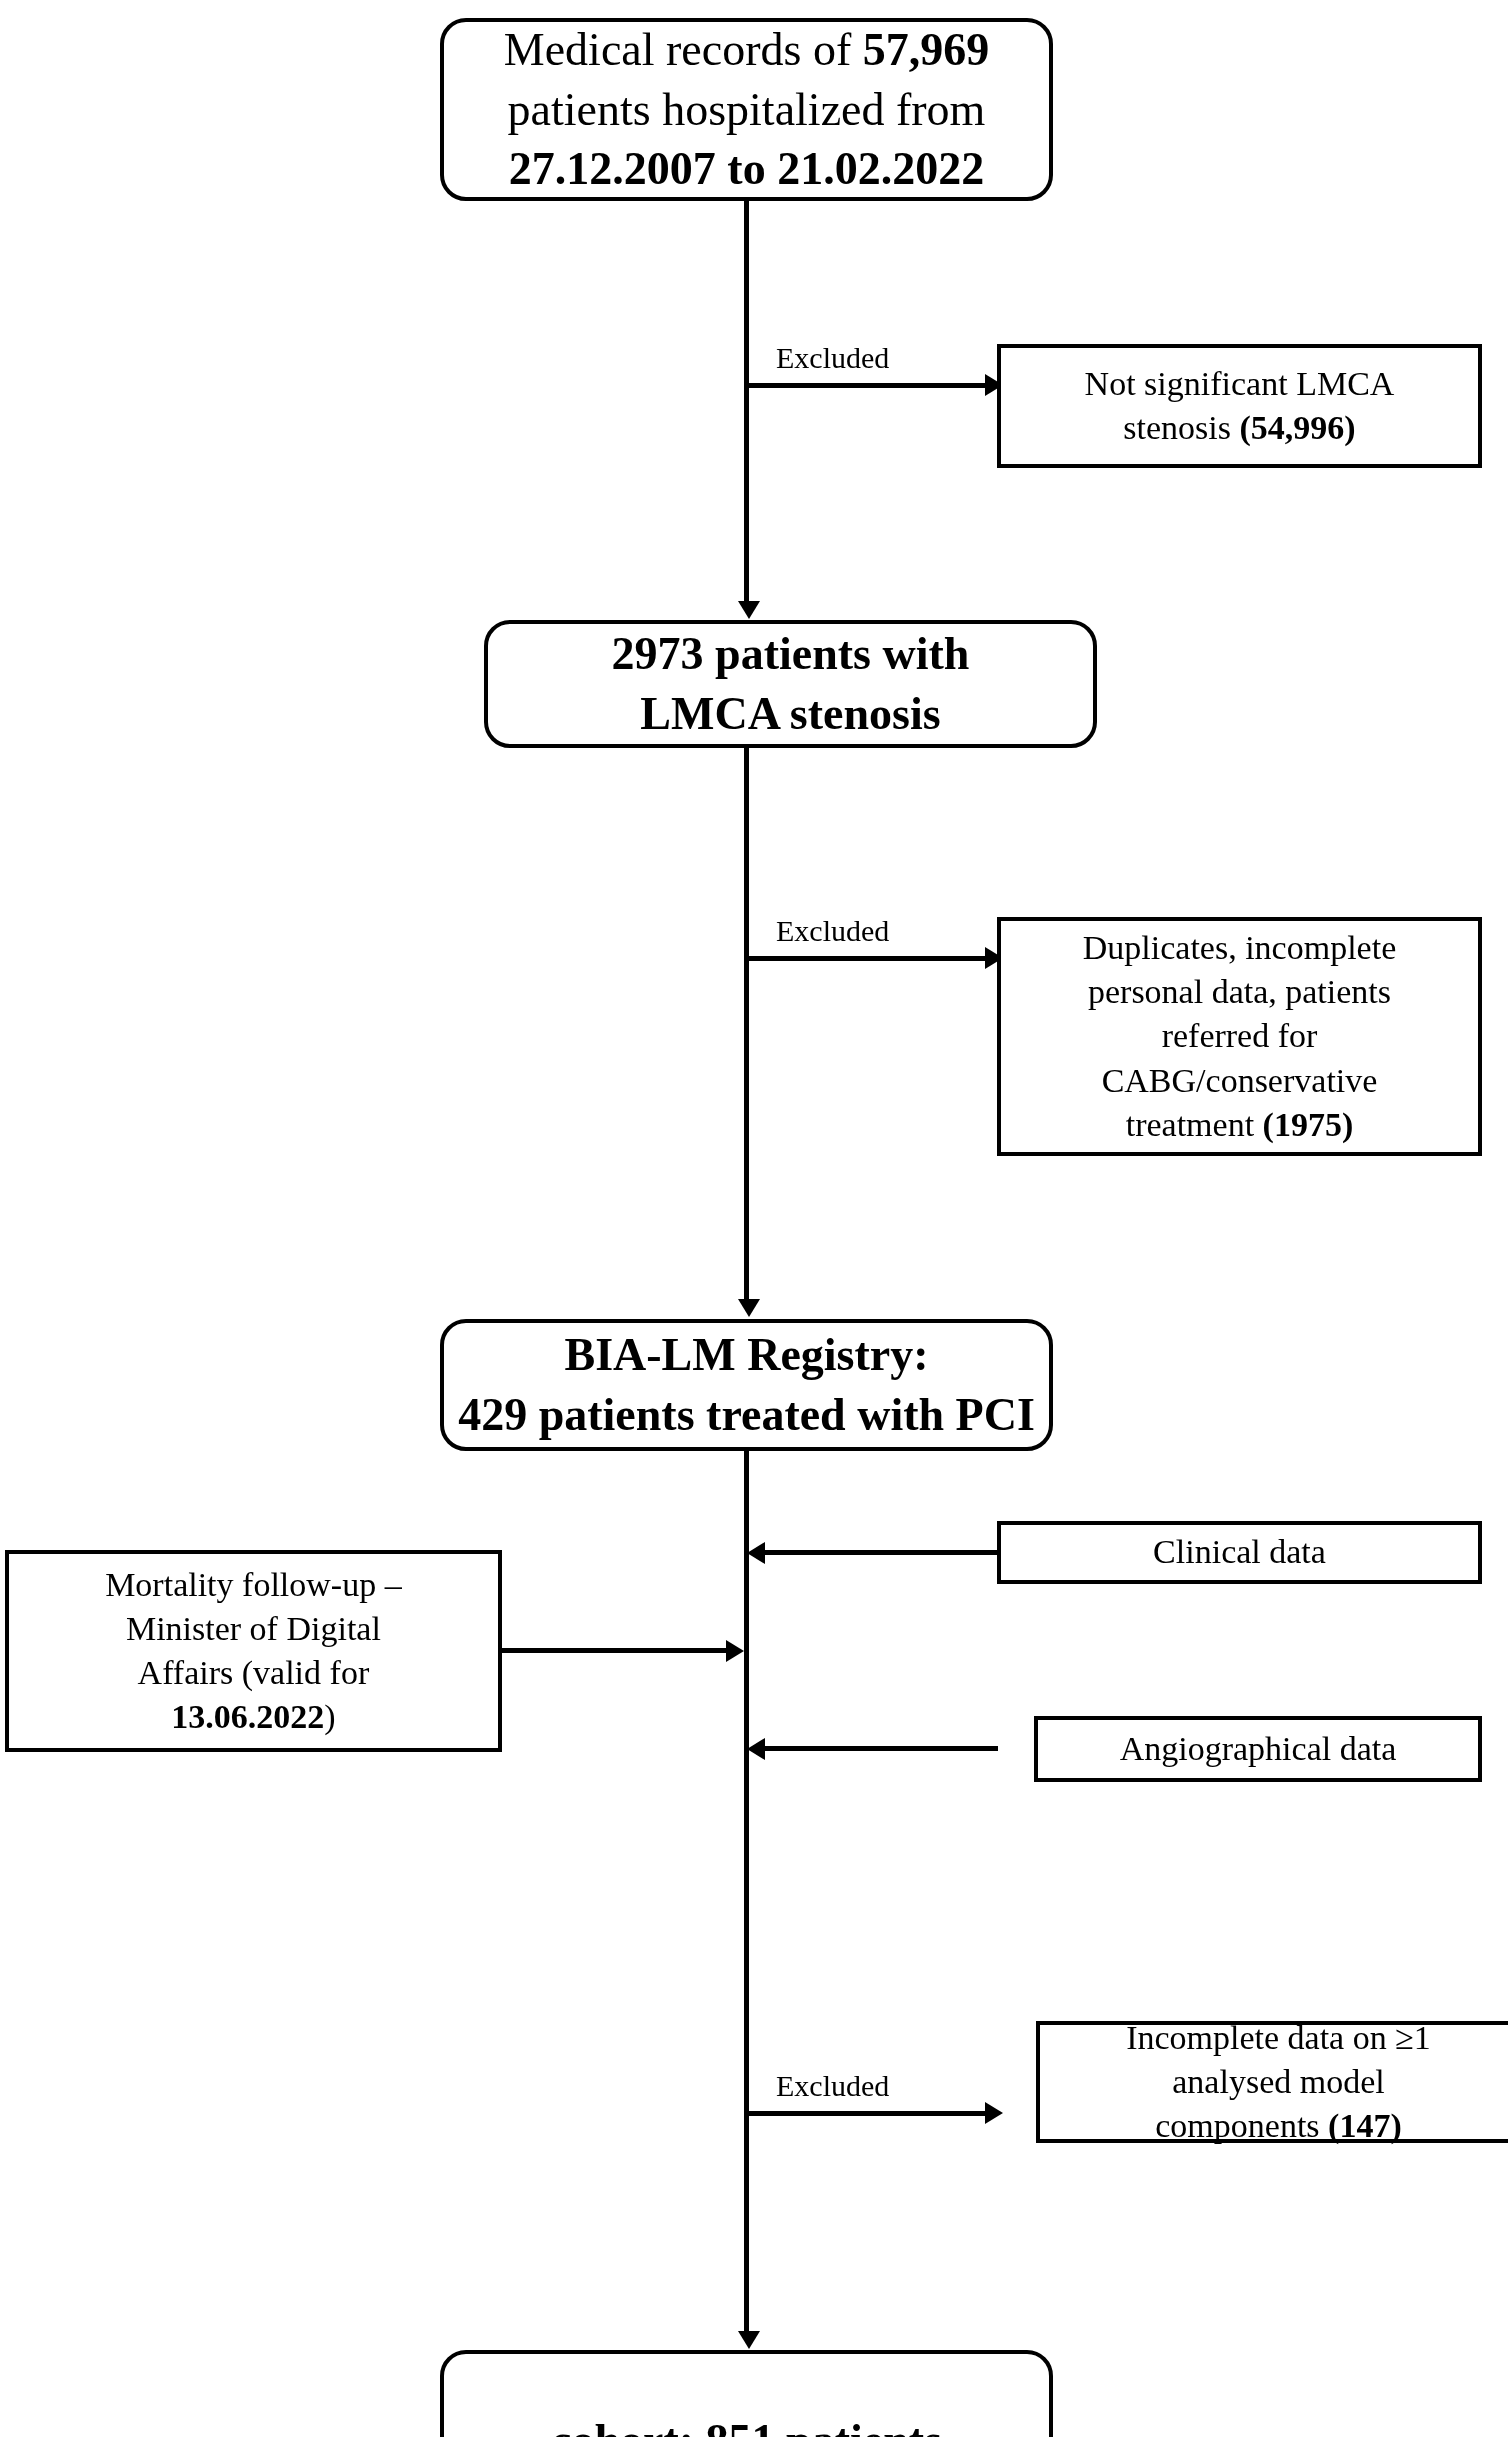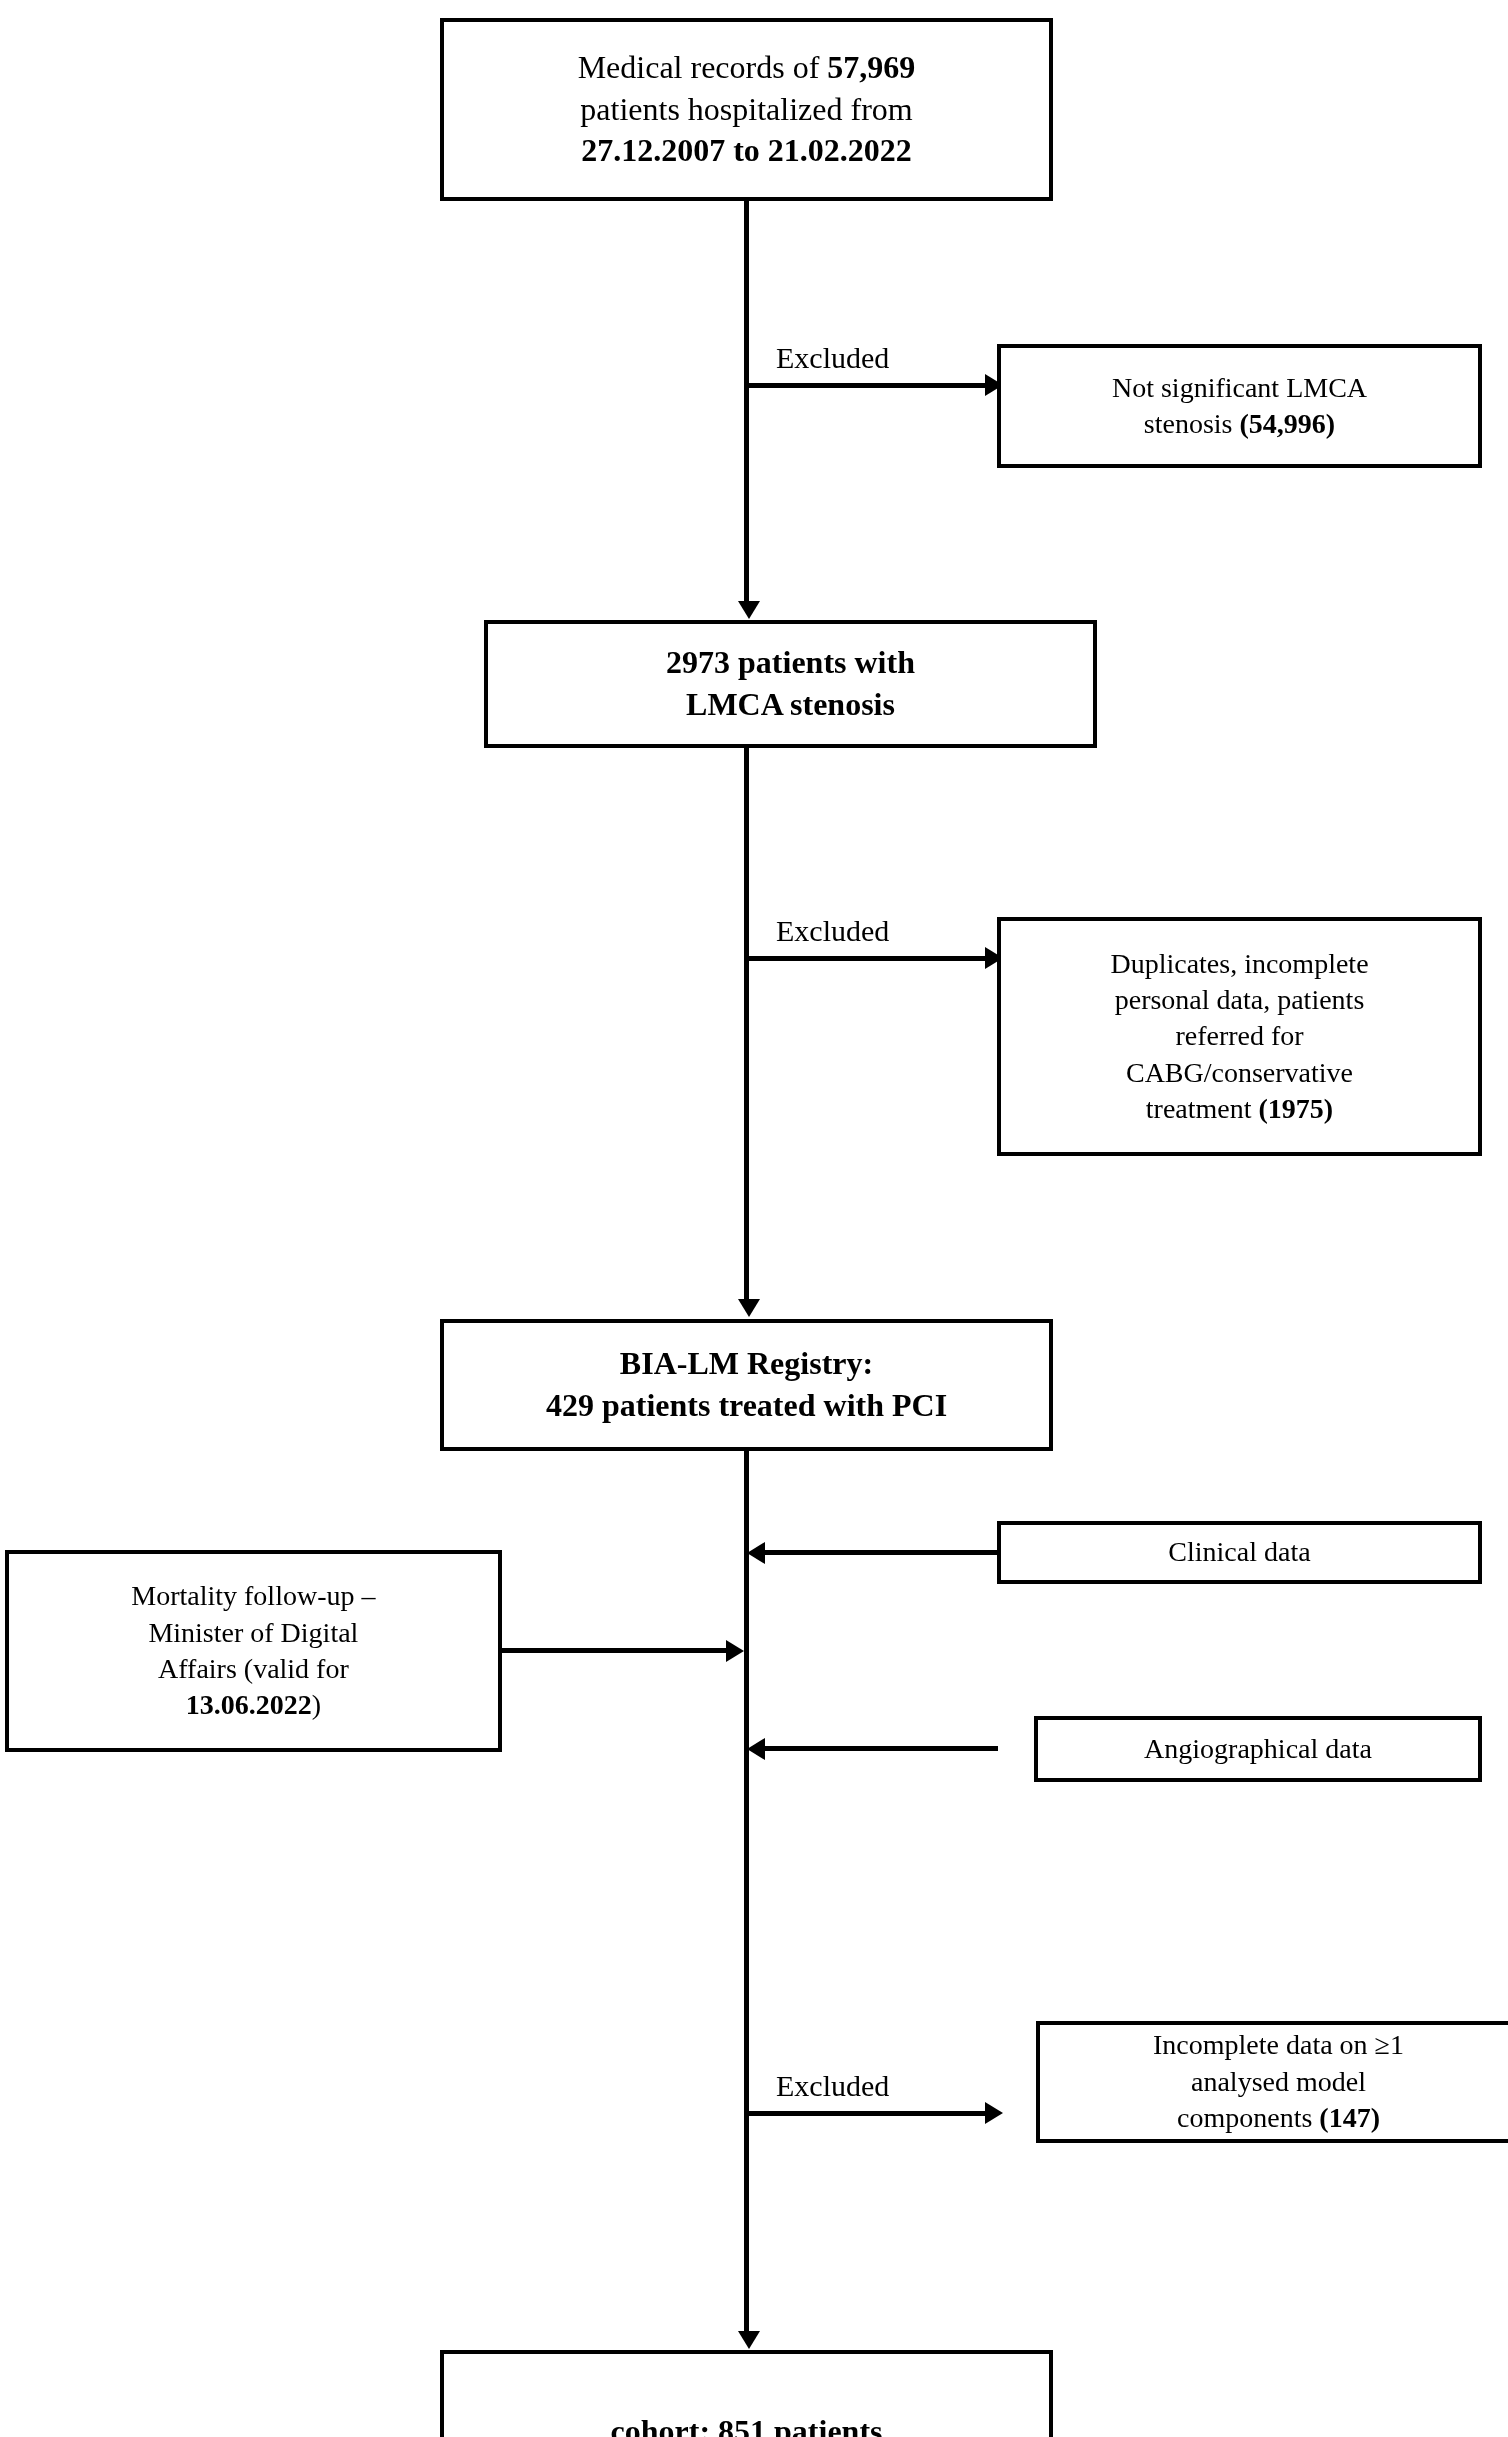--- a/index.html
+++ b/index.html
@@ -22,22 +22,22 @@
     border: 4.4px solid #000000;
     background: #ffffff;
     display: flex;
     align-items: center;
     justify-content: center;
     text-align: center;
     line-height: 1.30;
     padding: 2px 7.8px;
   }
   .box .txt { display: block; width: 100%; }
-  .fs-main   { font-size: 32px; }
-  .fs-side   { font-size: 28px; }
+  .fs-main   { font-size: 46px; border-radius: 26px; }
+  .fs-side   { font-size: 34px; }
   .bold      { font-weight: bold; }
   .reg       { font-weight: normal; }
   b.em       { font-weight: bold; }
 
   
   .vline {
     position: absolute;
     background: #000000;
     width: 5.4px;
   }

